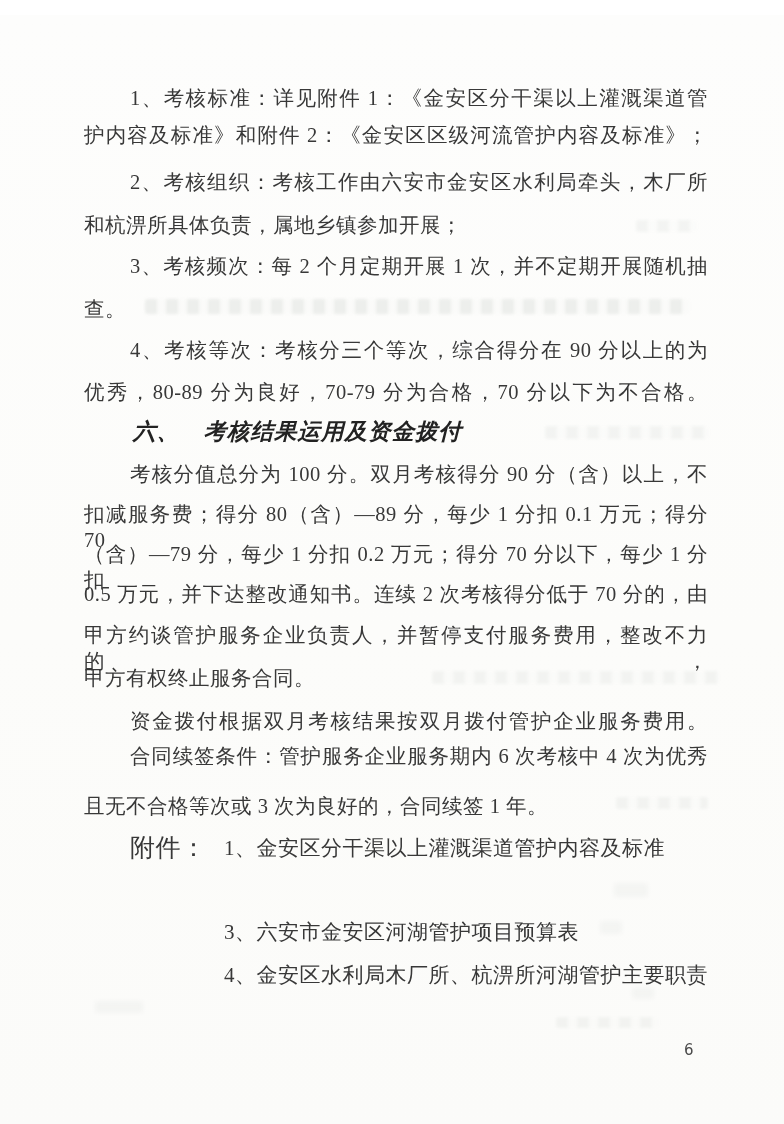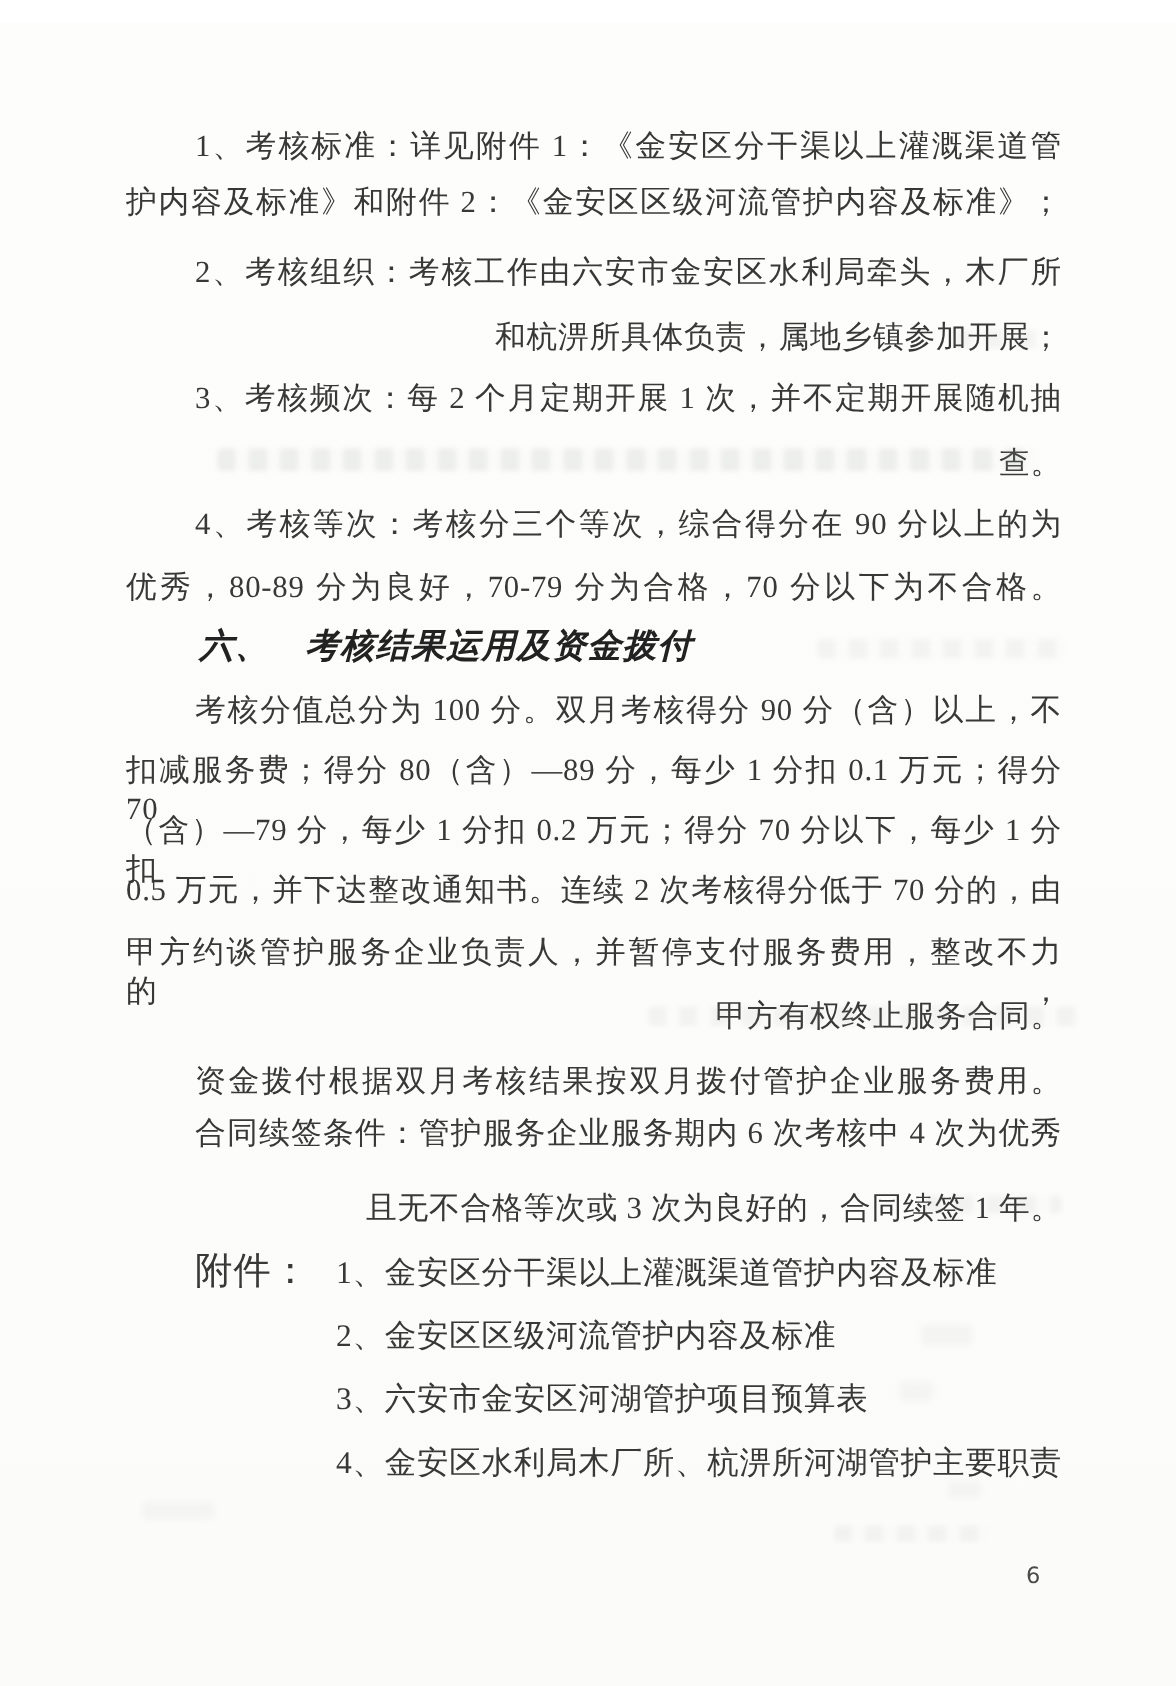--- a/index.html
+++ b/index.html
@@ -17,21 +17,21 @@
     font-family: "Liberation Serif", "DejaVu Serif", serif;
     color: #383838;
   }
   .ln {
     position: absolute;
     left: 84px;
     width: 624px;
     font-size: 20.5px;
     line-height: 26px;
     letter-spacing: 0.5px;
-    text-align: right;
+    text-align: left;
     white-space: normal;
   }
   .ln.indent {
     left: 130px;
     width: 578px;
   }
   .ln.just {
     text-align: justify;
     text-align-last: justify;
   }
@@ -113,21 +113,20 @@
   <div class="ln just" style="top:526px">（含）—79 分，每少 1 分扣 0.2 万元；得分 70 分以下，每少 1 分扣</div>
   <div class="ln just" style="top:566px">0.5 万元，并下达整改通知书。连续 2 次考核得分低于 70 分的，由</div>
   <div class="ln just" style="top:607px">甲方约谈管护服务企业负责人，并暂停支付服务费用，整改不力的，</div>
   <div class="ln" style="top:650px">甲方有权终止服务合同。</div>
   <div class="ln indent just" style="top:693px">资金拨付根据双月考核结果按双月拨付管护企业服务费用。</div>
   <div class="ln indent just" style="top:728px">合同续签条件：管护服务企业服务期内 6 次考核中 4 次为优秀</div>
   <div class="ln" style="top:778px">且无不合格等次或 3 次为良好的，合同续签 1 年。</div>
 
   <div class="attach-label">附件：</div>
   <div class="attach-item" style="top:820px">1、金安区分干渠以上灌溉渠道管护内容及标准</div>
-  <div class="attach-item" style="top:862px">2、金安区区级河流管护内容及标准</div>
   <div class="attach-item" style="top:904px">3、六安市金安区河湖管护项目预算表</div>
   <div class="attach-item" style="top:947px">4、金安区水利局木厂所、杭淠所河湖管护主要职责</div>
 
   <div class="page-number">6</div>
 
   <div class="smudge" style="top:284px; left:145px; width:545px; height:15px"></div>
   <div class="smudge faint" style="top:205px; left:636px; width:62px;  height:12px"></div>
   <div class="smudge faint" style="top:411px; left:545px; width:165px; height:13px"></div>
   <div class="smudge faint" style="top:656px; left:432px; width:288px; height:13px"></div>
   <div class="smudge faint" style="top:782px; left:616px; width:92px;  height:12px"></div>

